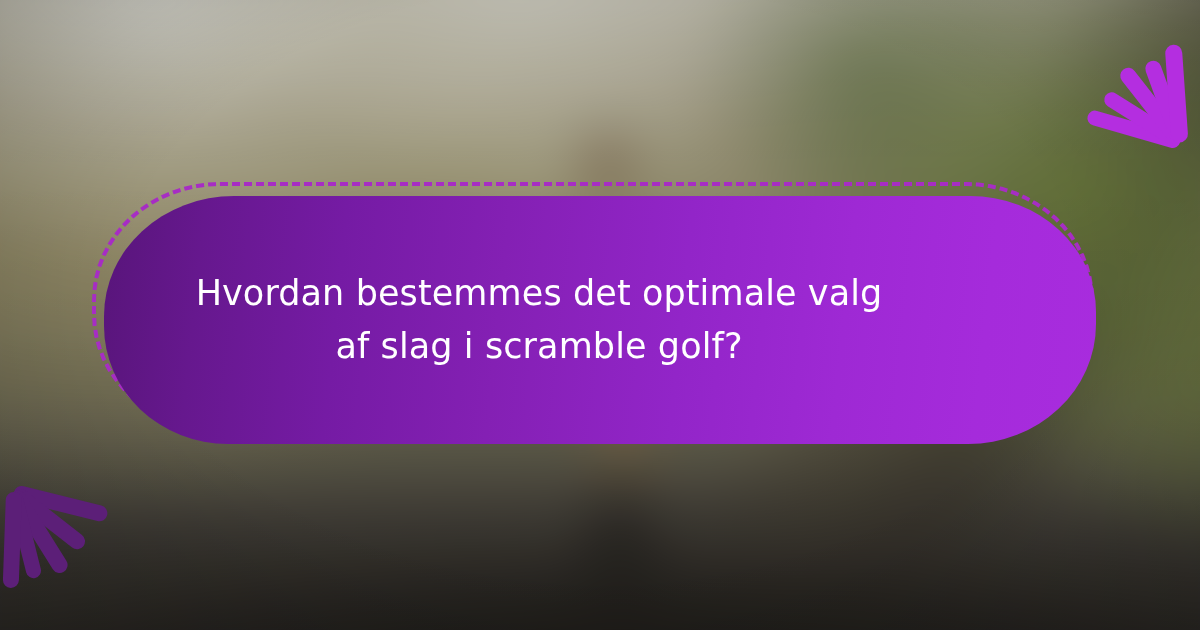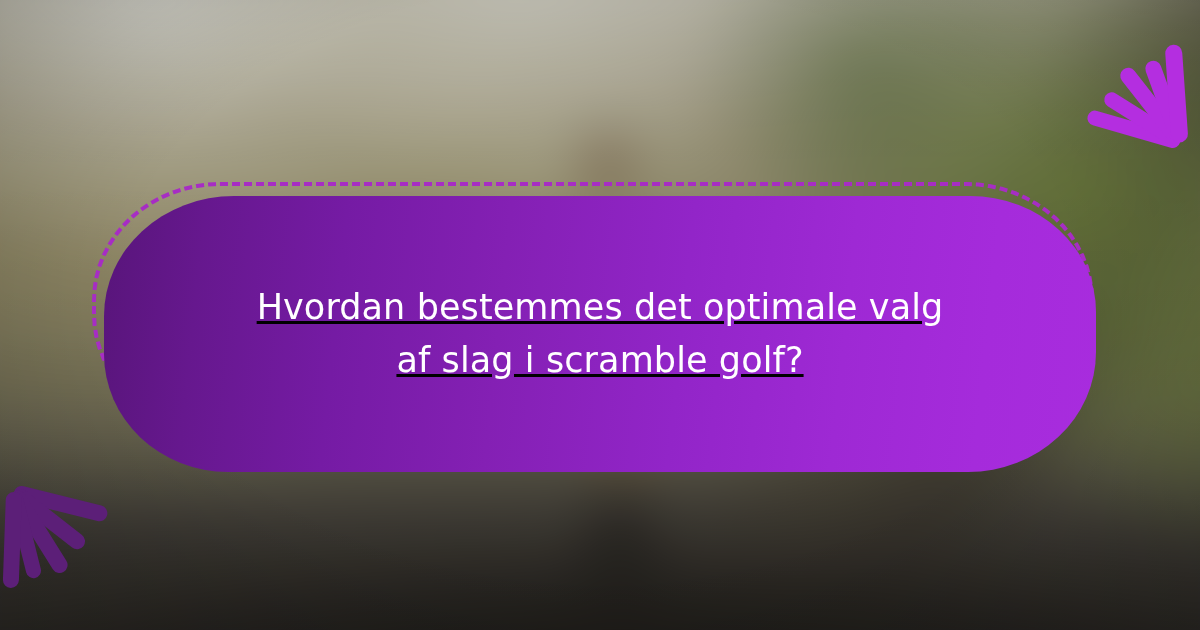--- a/index.html
+++ b/index.html
@@ -83,38 +83,36 @@
     border-radius: 128px 128px 128px 128px / 118px 118px 118px 118px;
     box-sizing: border-box;
     pointer-events: none;
   }
 
   #question-card {
     position: absolute;
     left: 104px;
     top: 196px;
     width: 992px;
-    height: 276px;
+    height: 248px;
     border-radius: 130px 126px 128px 124px / 120px 116px 120px 118px;
     background: linear-gradient(96deg,
         #58157a 0%,
         #66188e 10%,
         #751ba4 24%,
         #8420b4 40%,
         #9225c8 58%,
         #9e29d4 74%,
         #a52bdb 88%,
         #a82cde 100%);
     display: flex;
     align-items: center;
-    justify-content: center;
     box-sizing: border-box;
     padding: 0 70px;
     overflow: hidden;
-    text-decoration: underline;
   }
 
   #question-text {
     color: #ffffff;
     font-size: 35px;
     line-height: 1.52;
     font-weight: 400;
     text-align: center;
     letter-spacing: 0.1px;
     max-width: 730px;

